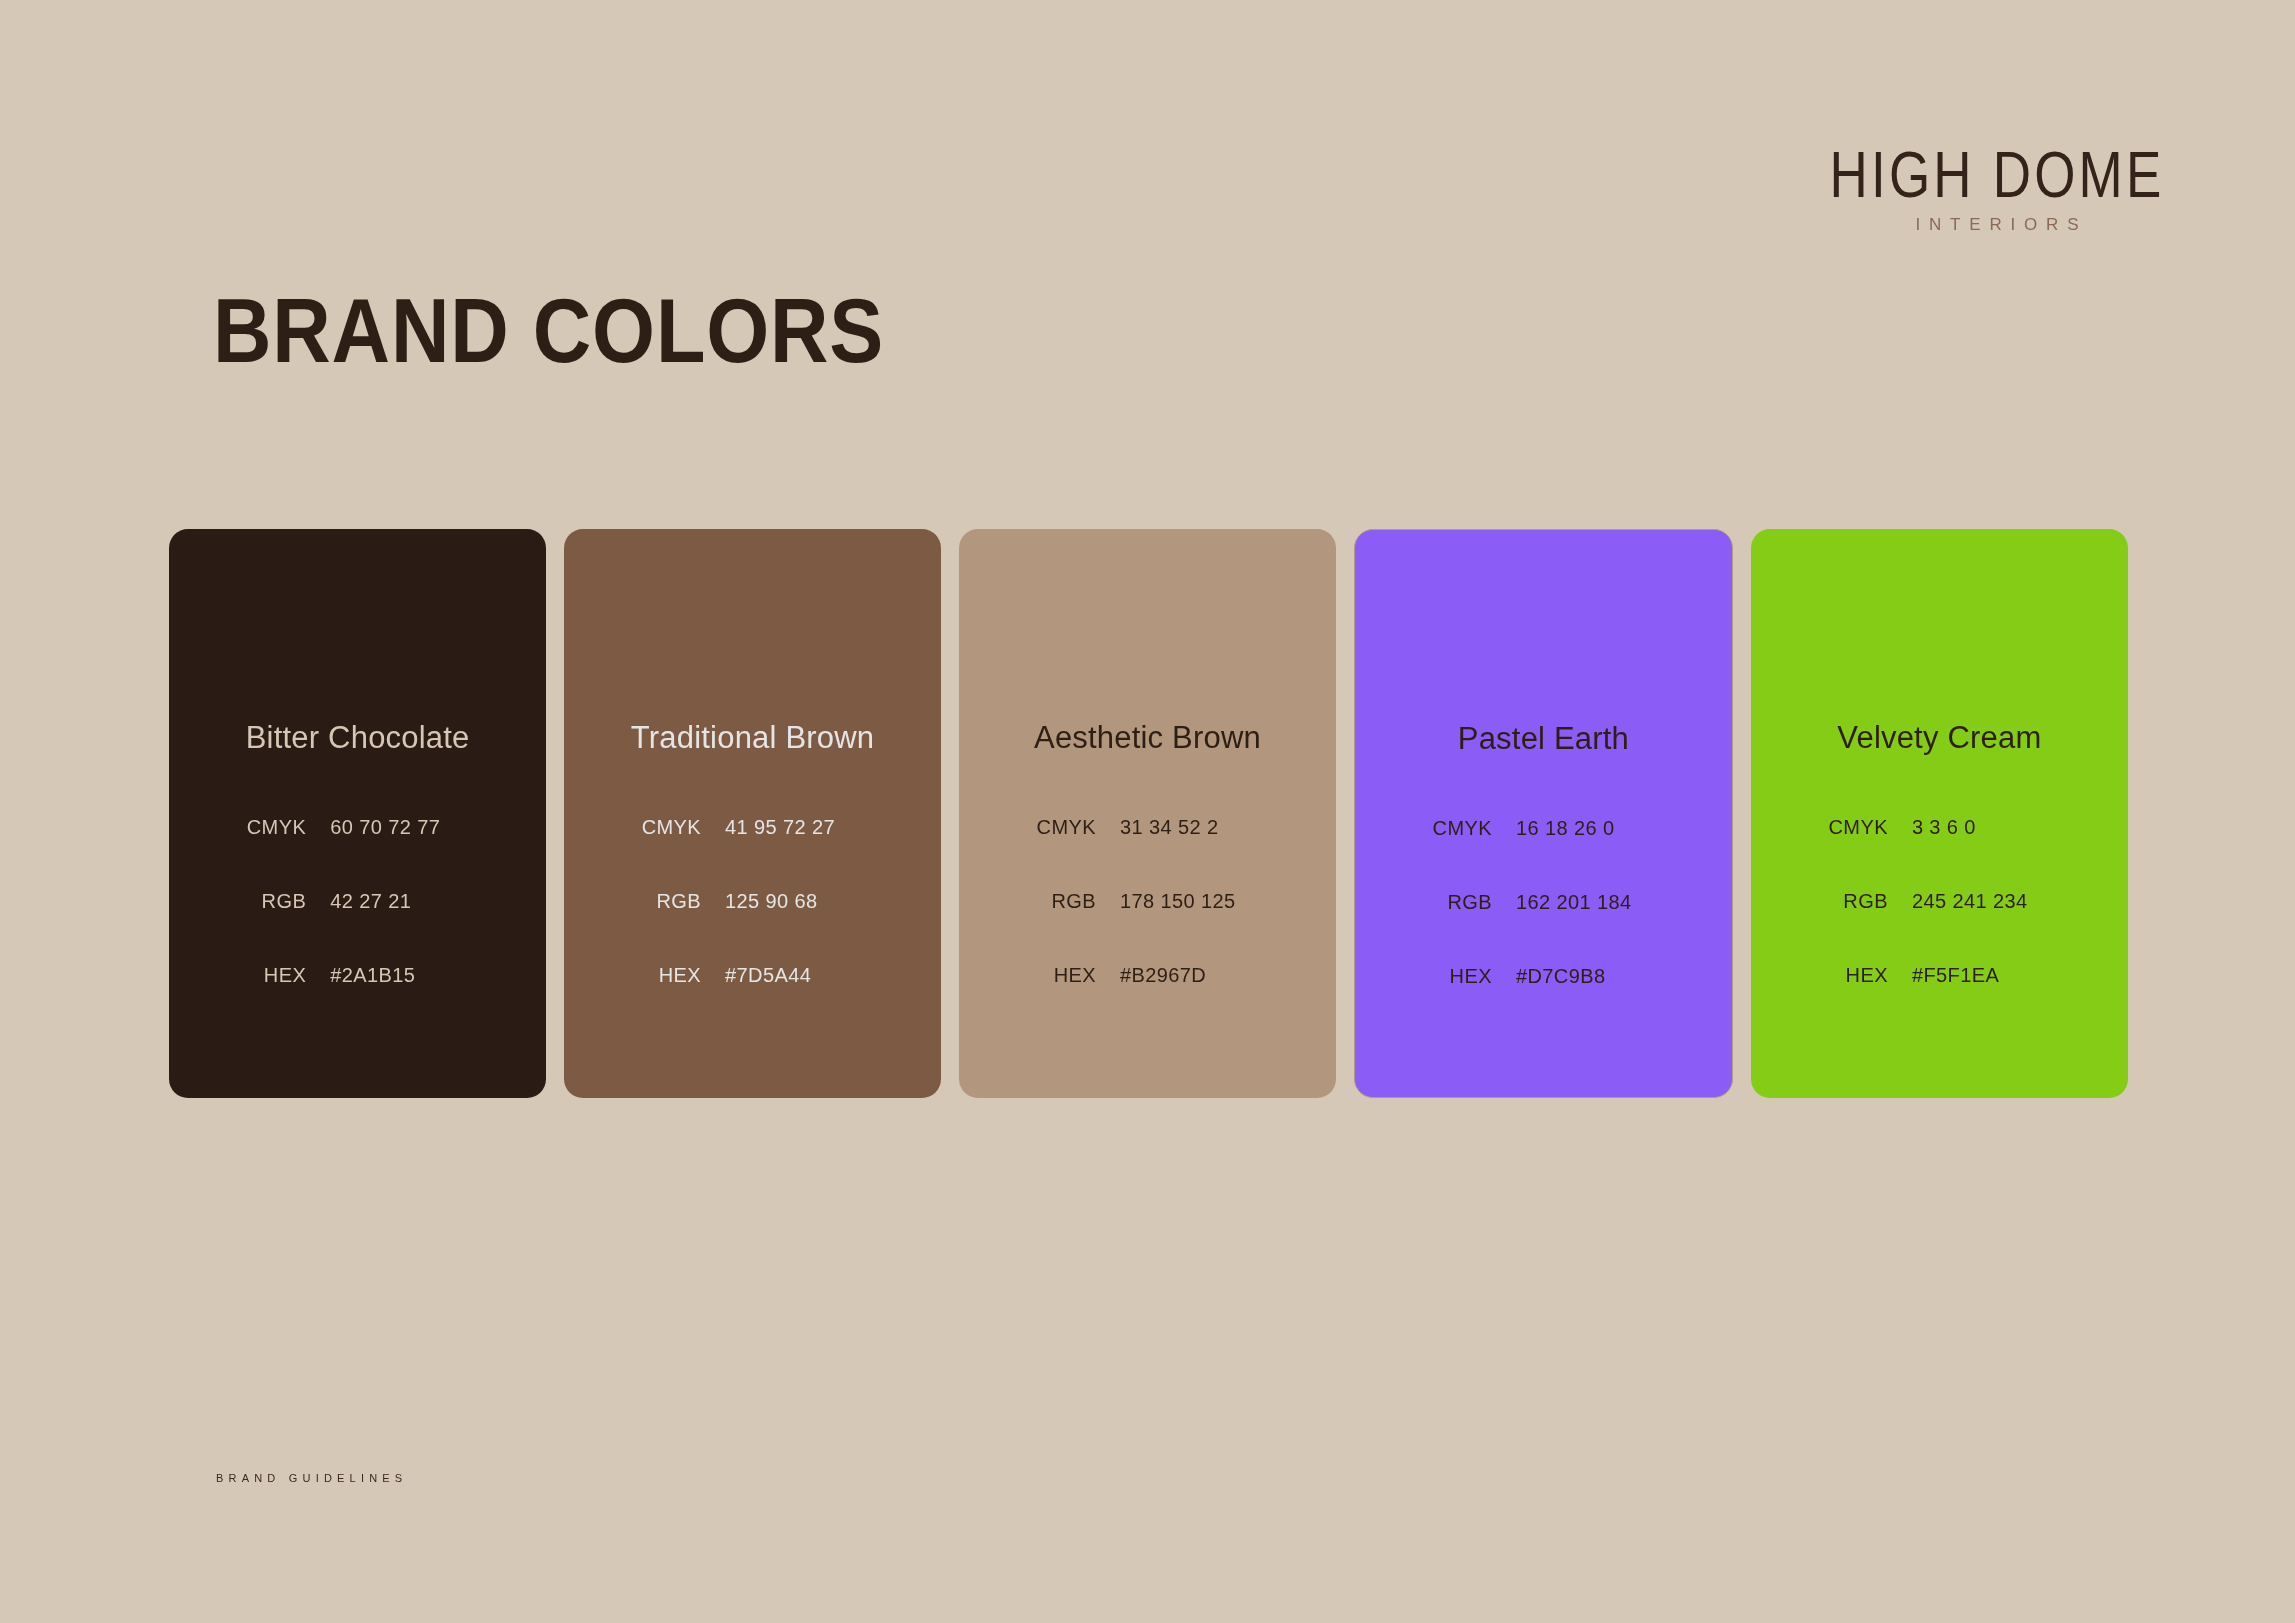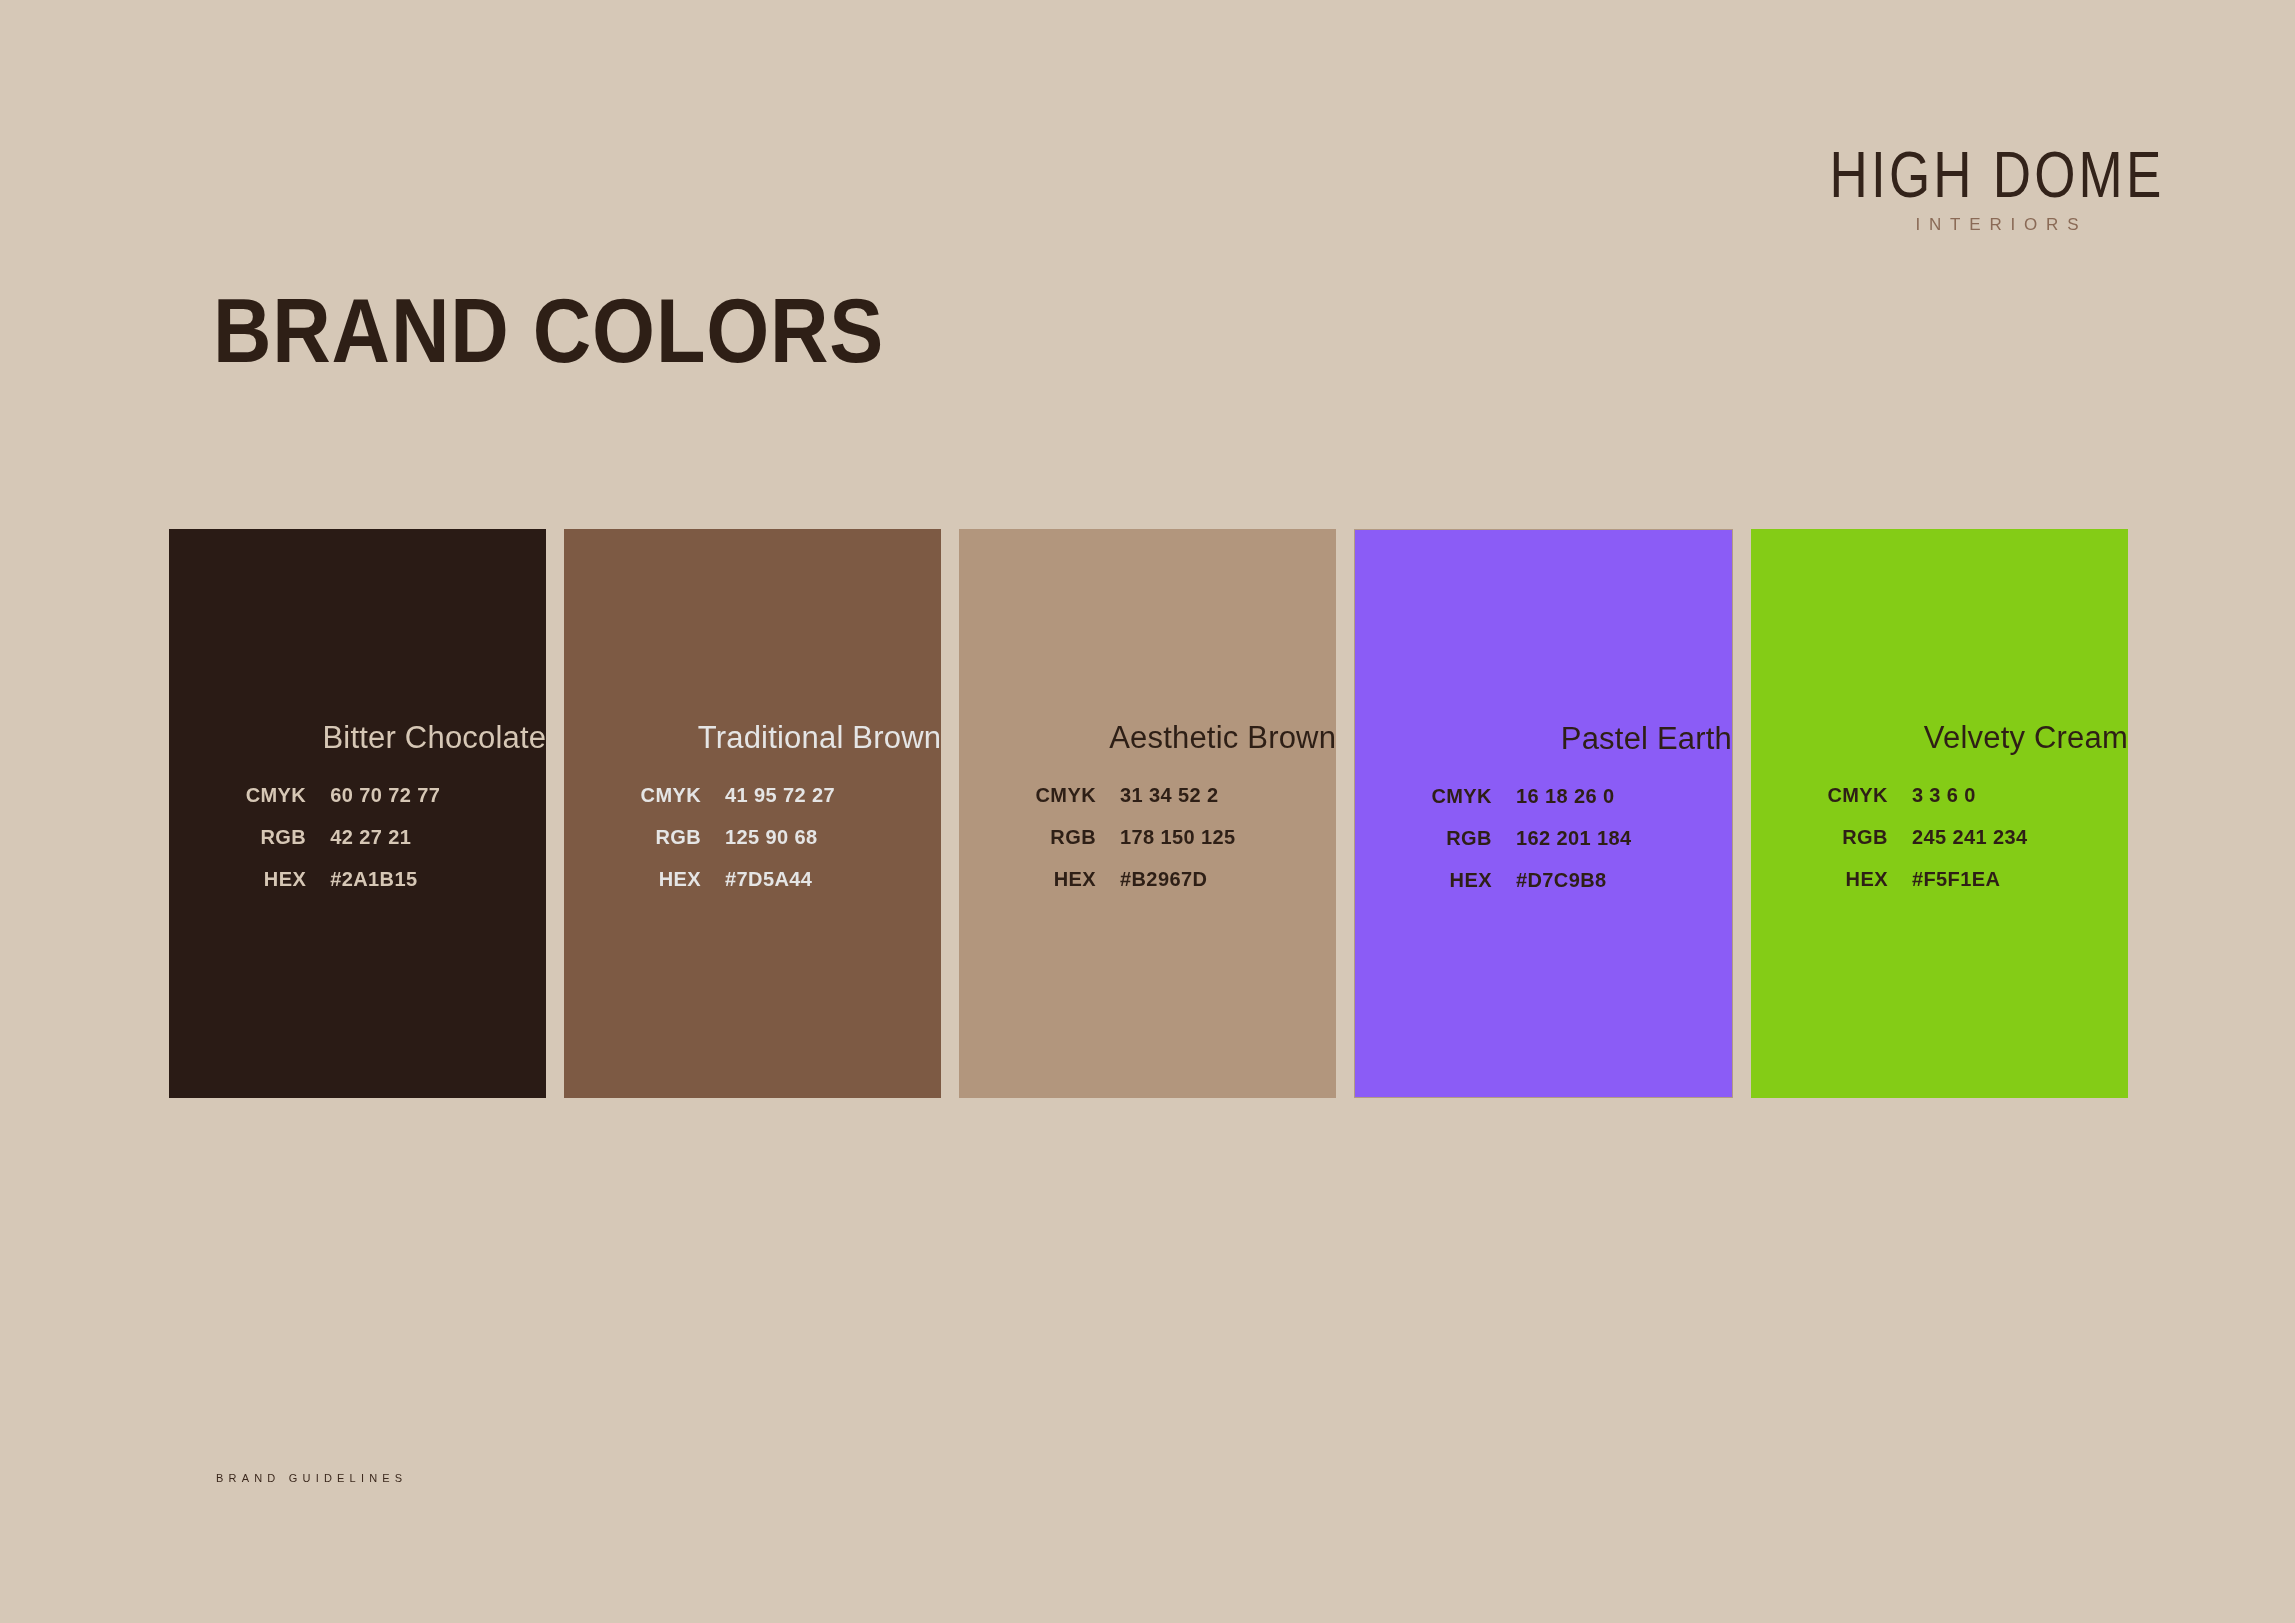--- a/index.html
+++ b/index.html
@@ -68,44 +68,46 @@
     display: flex;
     gap: 17.7px;
   }
   .swatch {
     flex: 1 1 0;
     position: relative;
     box-sizing: border-box;
     display: flex;
     flex-direction: column;
     justify-content: flex-start;
-    align-items: flex-end;
+    align-items: center;
     padding-top: 193px;
+    border-radius: 19px;
   }
   .swatch.outlined {
     border: 1.6px solid #b29a83;
   }
   .swatch-name {
     font-size: 31px;
     font-weight: 400;
     letter-spacing: 0.2px;
     line-height: 1;
     white-space: nowrap;
     margin-bottom: 32px;
   }
   .spec-row {
     display: flex;
     align-items: baseline;
     justify-content: center;
     width: 100%;
     margin-bottom: 22px;
     font-size: 20px;
-    font-weight: 700;
+    font-weight: 400;
     line-height: 1;
     white-space: nowrap;
+    margin-top: 32px;
   }
   .spec-label {
     width: 106px;
     text-align: right;
     padding-right: 24px;
     box-sizing: border-box;
     letter-spacing: 0.4px;
   }
   .spec-value {
     width: 161px;

